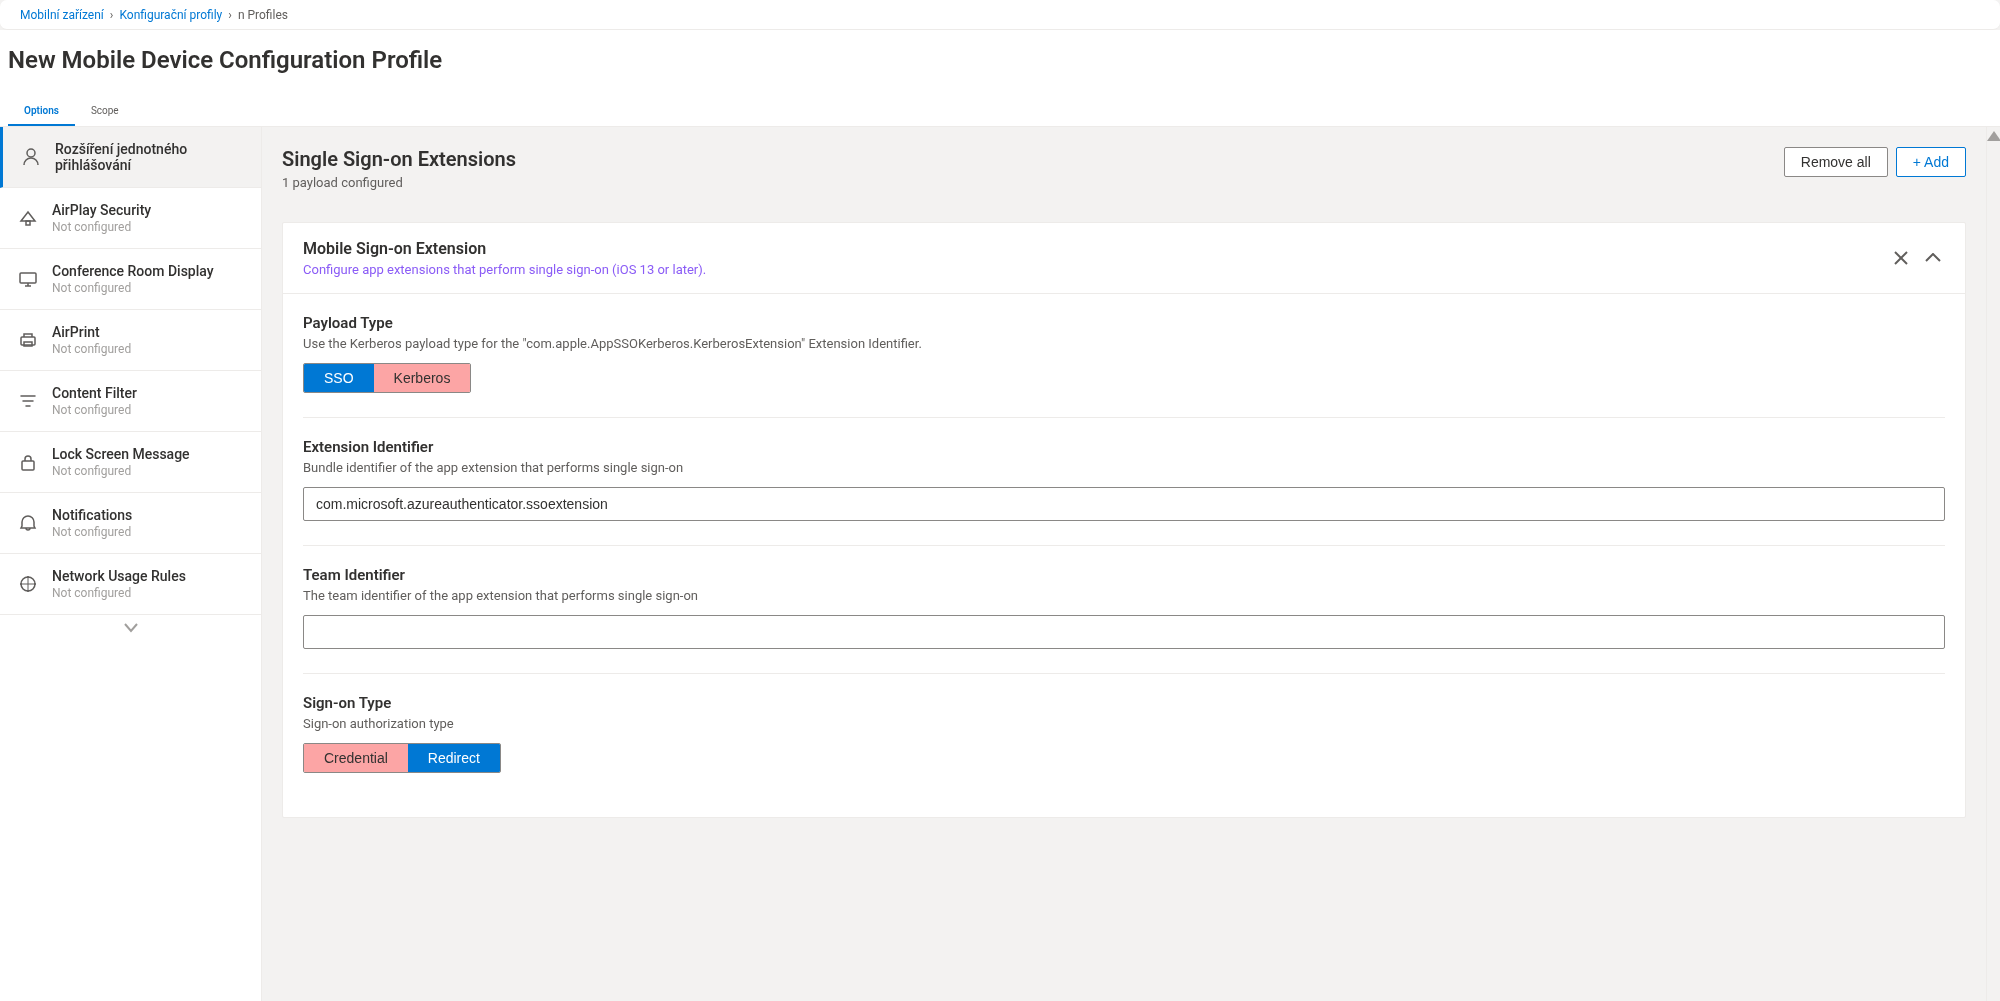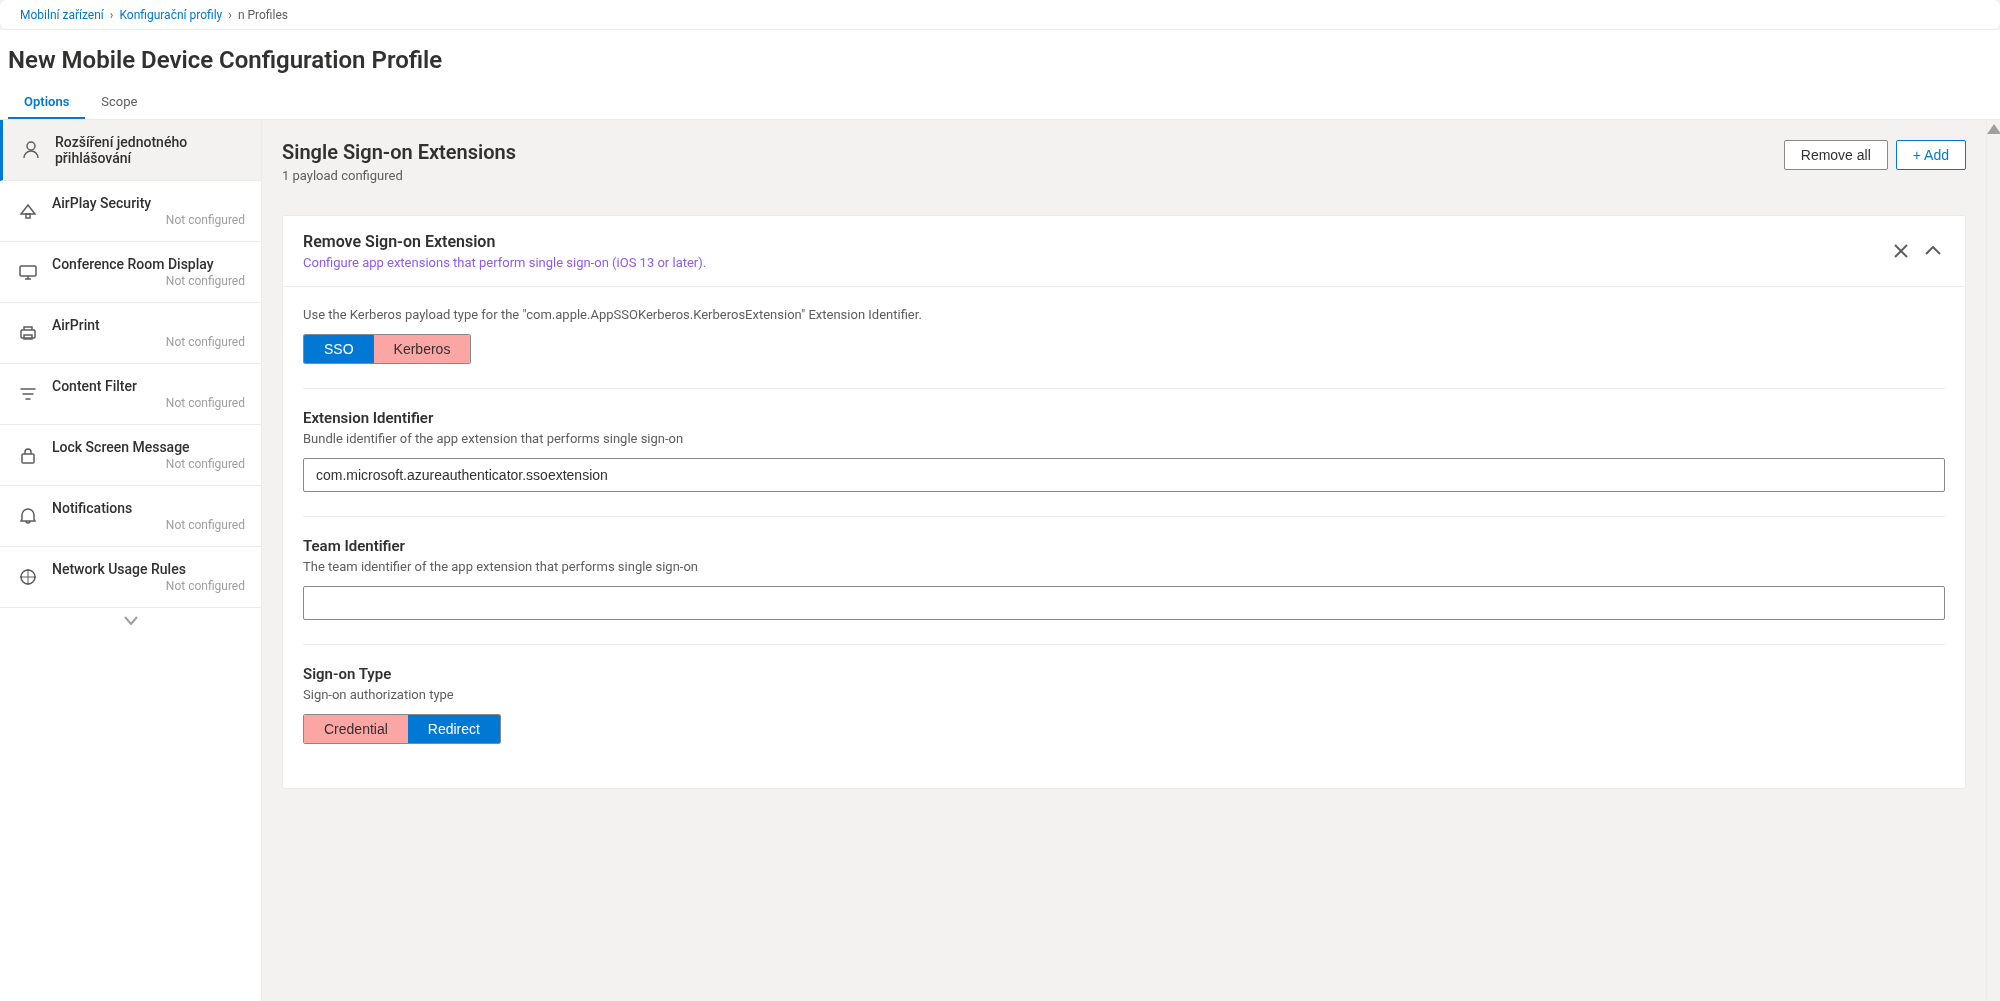--- a/index.html
+++ b/index.html
@@ -32,25 +32,26 @@
       font-weight: 600;
       color: #323130;
       margin-bottom: 12px;
     }
     .tabs-bar {
       display: flex;
       gap: 0;
     }
     .tab {
       padding: 8px 16px;
-      font-size: 13px;
+      font-size: 10px;
       cursor: pointer;
       color: #605e5c;
       border-bottom: 2px solid transparent;
       user-select: none;
+      margin-top: 11px;
     }
     .tab.active {
       color: #0078d4;
       border-bottom: 2px solid #0078d4;
       font-weight: 600;
     }
 
     
     .main-layout {
       display: flex;
@@ -87,21 +88,20 @@
     .sidebar-item-text { flex: 1; }
     .sidebar-item-title {
       font-size: 14px;
       font-weight: 500;
       color: #323130;
     }
     .sidebar-item-subtitle {
       font-size: 12px;
       color: #a19f9d;
       margin-top: 2px;
-      text-align: right;
     }
 
     
     .content-area {
       flex: 1;
       overflow-y: auto;
       background: #f3f2f1;
       padding: 20px;
       position: relative;
     }
@@ -422,41 +422,42 @@
       <div class="section-actions">
         <button class="btn-remove-all">Remove all</button>
         <button class="btn-add">+ Add</button>
       </div>
     </div>
 
     <div class="card">
 
       <div class="card-header">
         <div>
-          <div class="card-title">Remove Sign-on Extension</div>
+          <div class="card-title">Mobile Sign-on Extension</div>
           <div class="card-header-desc">Configure app extensions that perform single sign-on (iOS 13 or later).</div>
         </div>
         <div class="card-header-actions">
           <button class="icon-btn" title="Remove">
             <svg width="16" height="16" viewBox="0 0 16 16">
                 <line x1="2" y1="2" x2="14" y2="14" stroke="#605e5c" stroke-width="2"></line>
                 <line x1="14" y1="2" x2="2" y2="14" stroke="#605e5c" stroke-width="2"></line>
               </svg>
           </button>
           <button class="icon-btn" title="Collapse">
             <svg width="16" height="10" viewBox="0 0 16 10">
                 <path d="M1 8L8 1l7 7" stroke="#605e5c" stroke-width="2" fill="none"></path>
               </svg>
           </button>
         </div>
       </div>
 
       <div class="card-body">
 
         <div class="form-section">
+          <div class="form-section-title">Payload Type</div>
           <div class="form-section-desc">Use the Kerberos payload type for the "com.apple.AppSSOKerberos.KerberosExtension" Extension Identifier.</div>
           <div class="toggle-group">
             <button class="toggle-btn active">SSO</button>
             <button class="toggle-btn">Kerberos</button>
           </div>
         </div>
 
         <hr class="divider">
 
         <div class="form-section">

